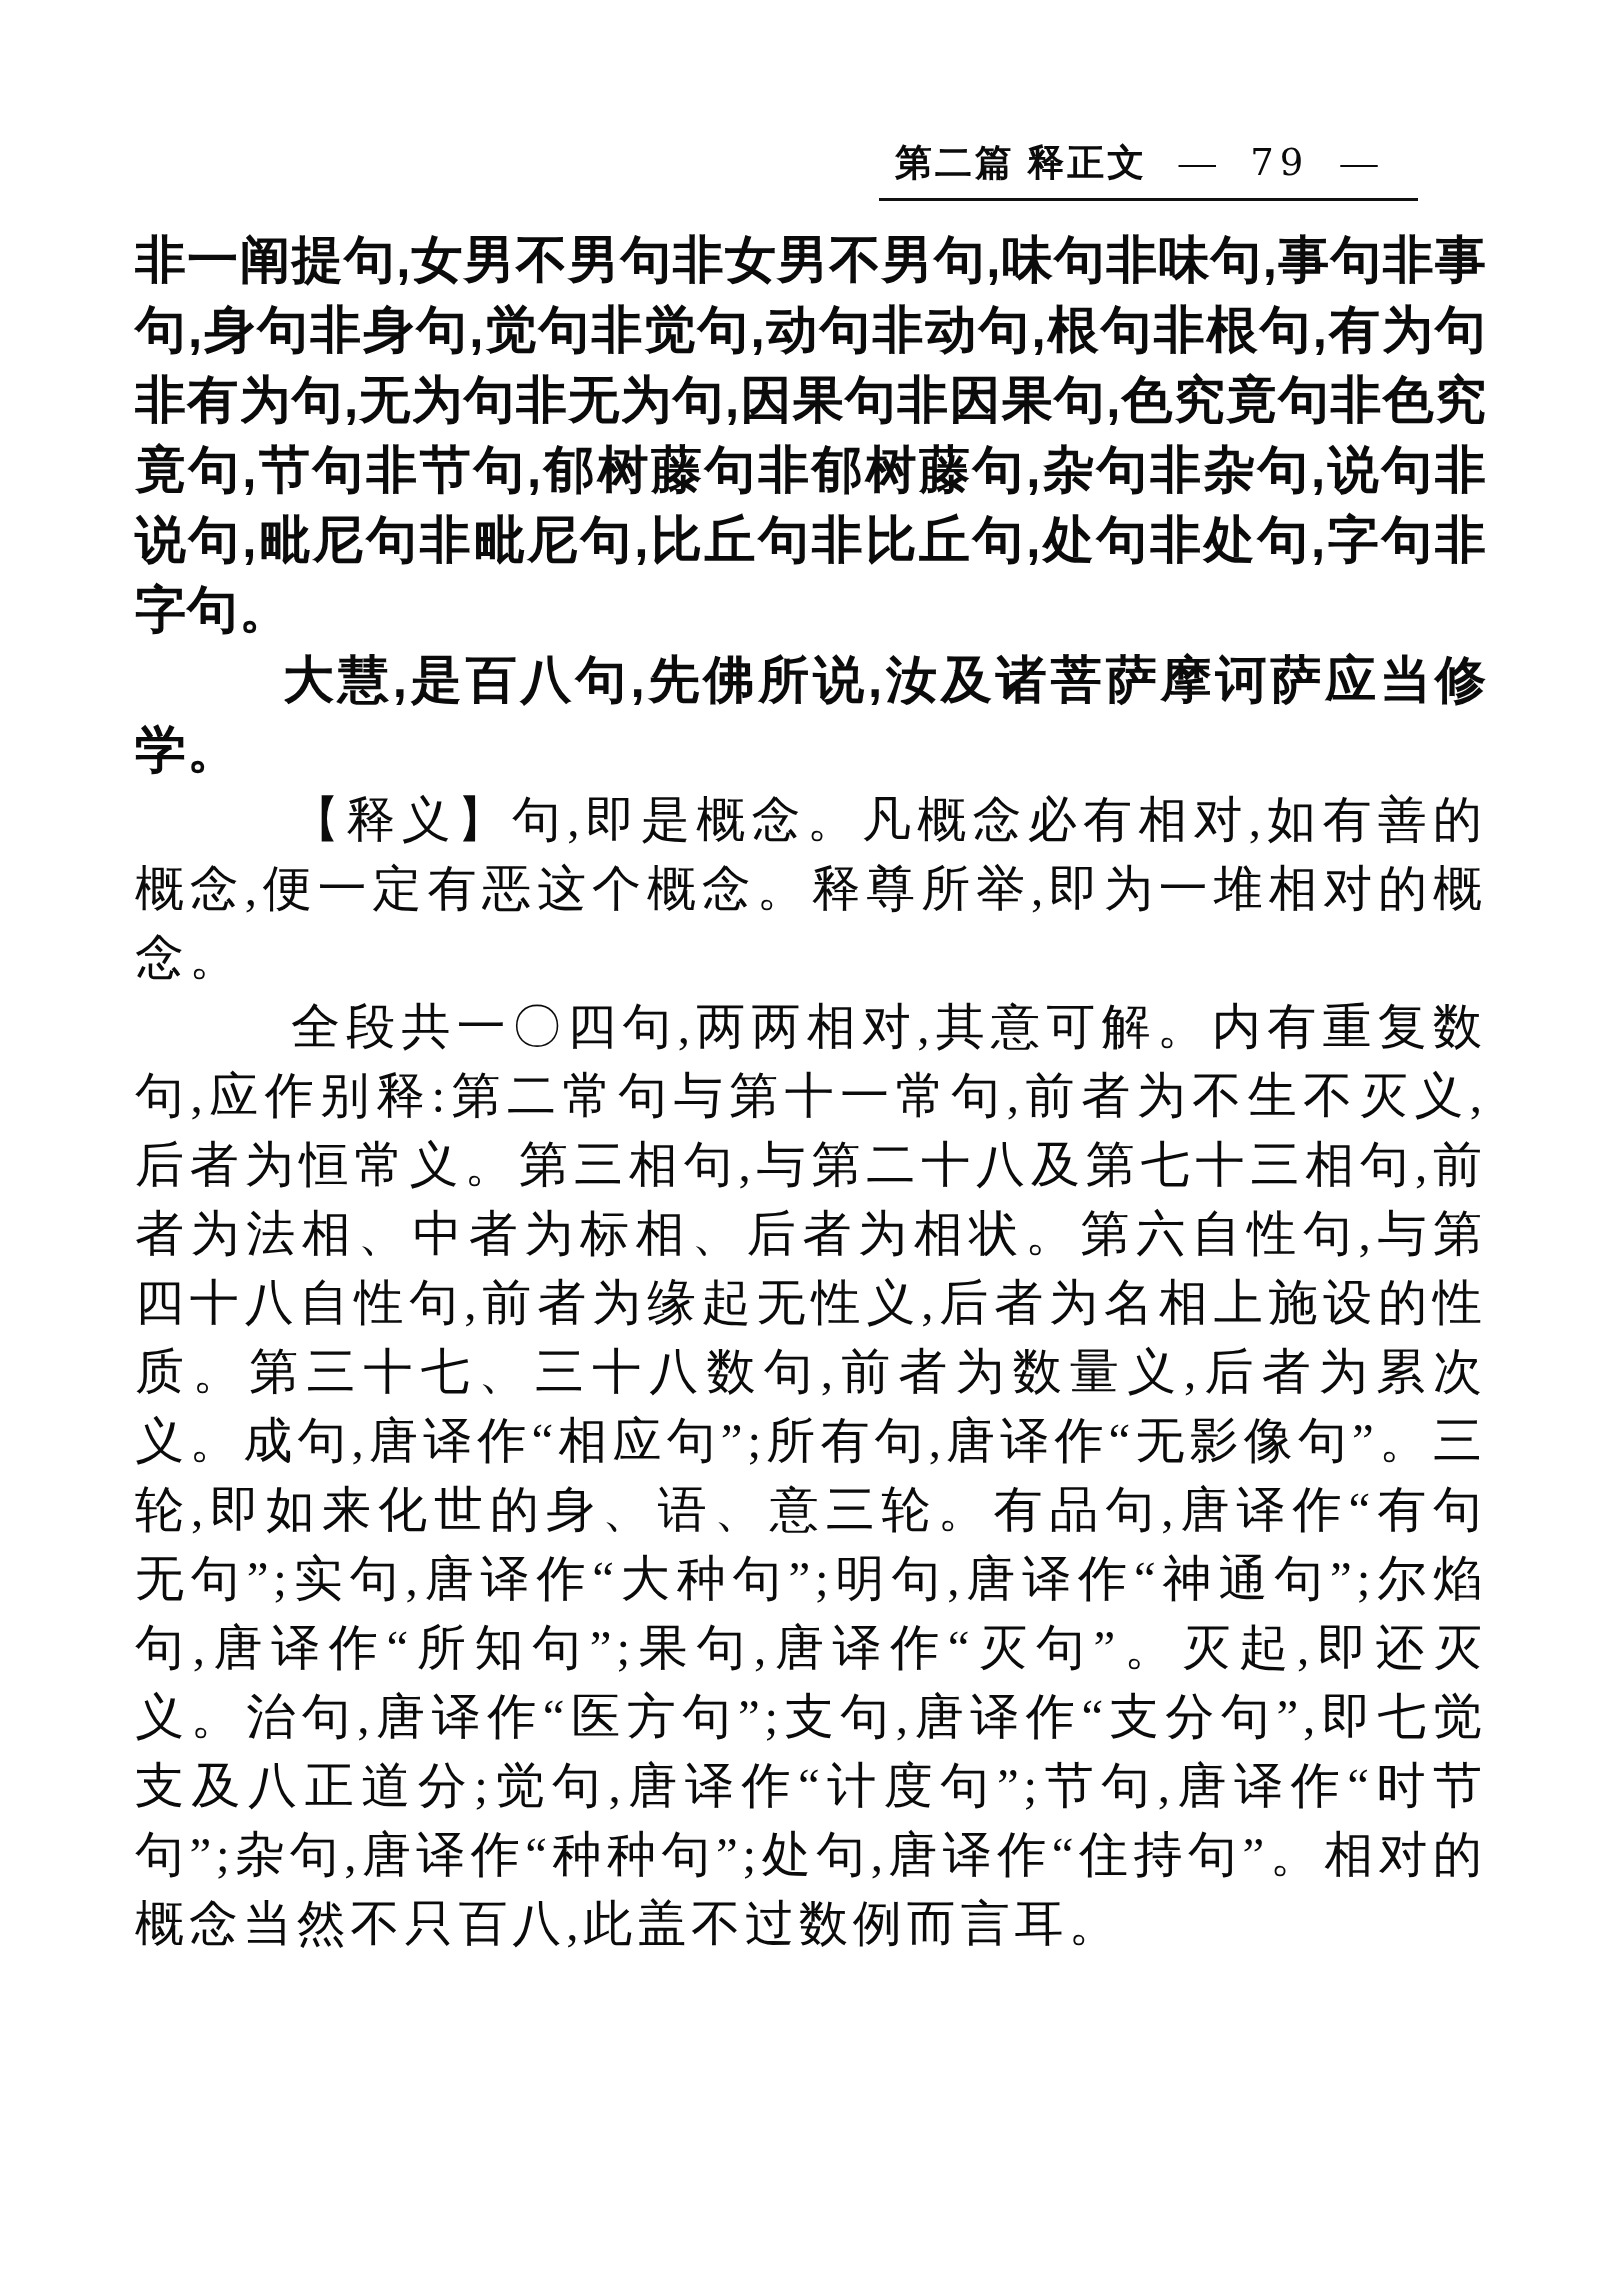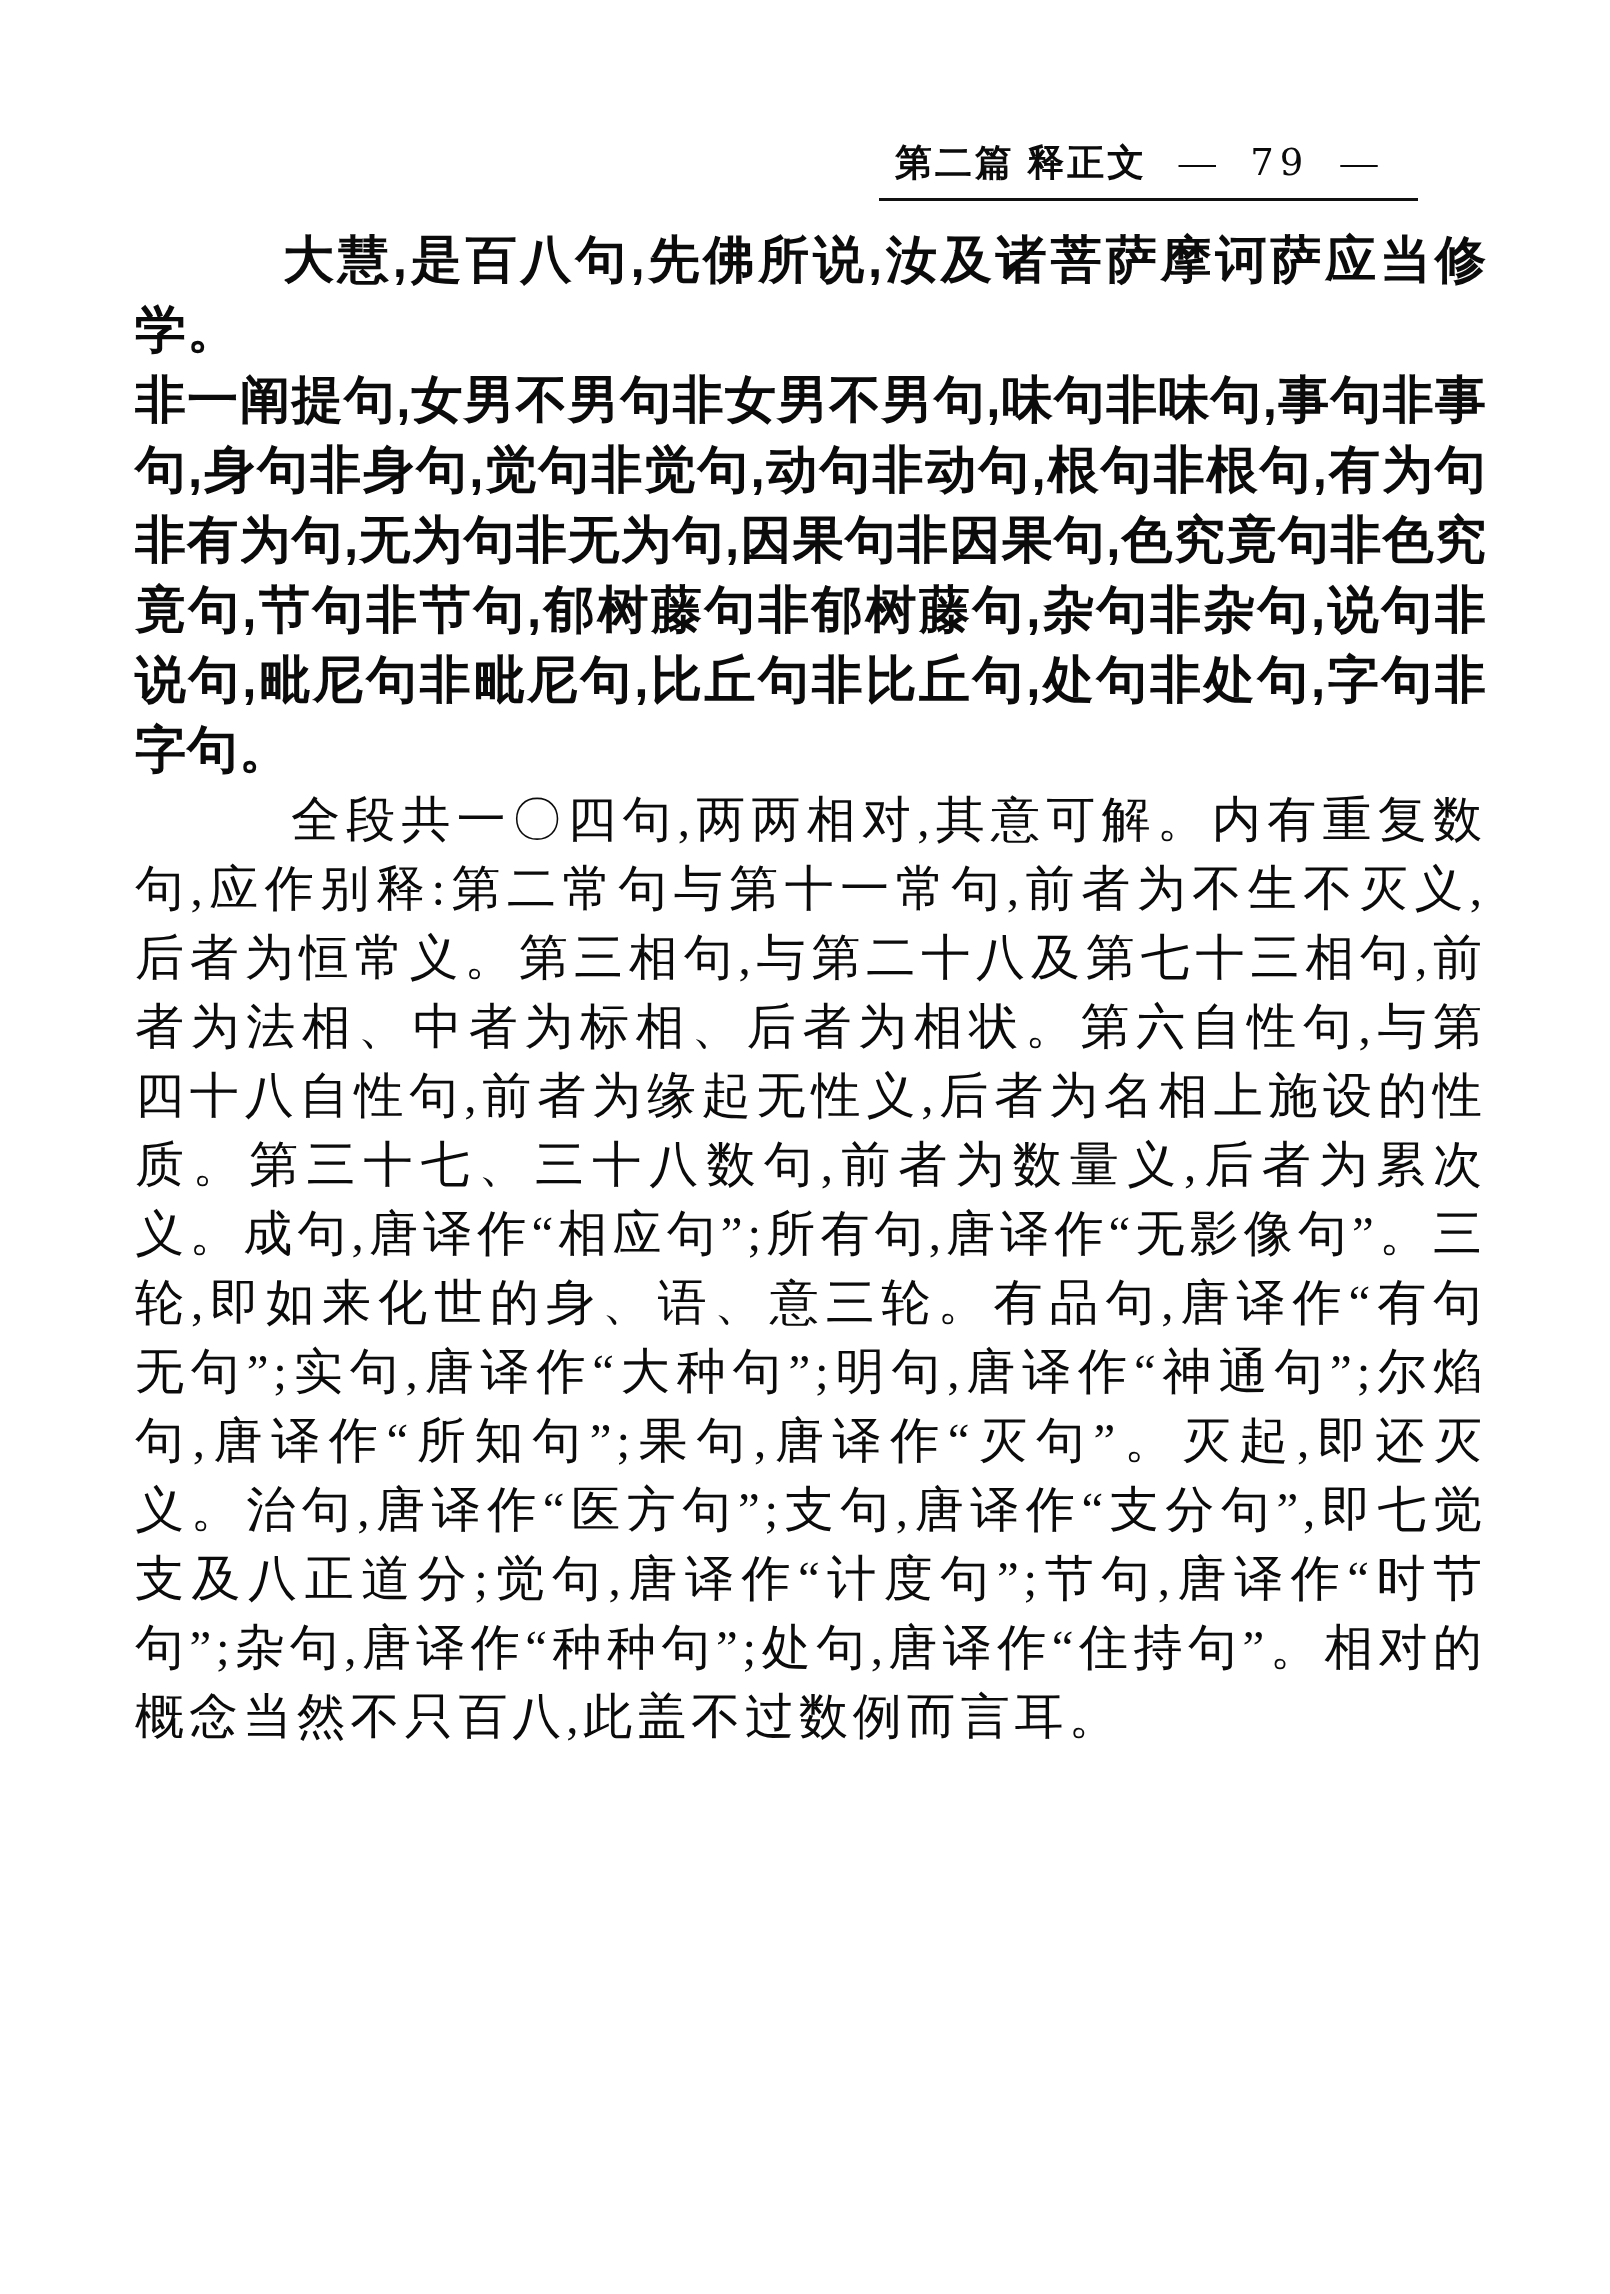--- a/index.html
+++ b/index.html
@@ -74,19 +74,20 @@
 </head>
 <body>
 
 <div class="page">
 
   <div class="running-head">
     <span>第二篇 释正文</span><span class="dash">—</span><span class="page-number">79</span><span class="dash">—</span>
   </div>
 
   <div class="body-text">
+    <p class="sutra">非一阐提句,女男不男句非女男不男句,味句非味句,事句非事句,身句非身句,觉句非觉句,动句非动句,根句非根句,有为句非有为句,无为句非无为句,因果句非因果句,色究竟句非色究竟句,节句非节句,郁树藤句非郁树藤句,杂句非杂句,说句非说句,毗尼句非毗尼句,比丘句非比丘句,处句非处句,字句非字句。</p>
     <p class="sutra indent-sutra">大慧,是百八句,先佛所说,汝及诸菩萨摩诃萨应当修学。</p>
-    <p class="sutra">非一阐提句,女男不男句非女男不男句,味句非味句,事句非事句,身句非身句,觉句非觉句,动句非动句,根句非根句,有为句非有为句,无为句非无为句,因果句非因果句,色究竟句非色究竟句,节句非节句,郁树藤句非郁树藤句,杂句非杂句,说句非说句,毗尼句非毗尼句,比丘句非比丘句,处句非处句,字句非字句。</p>
+    <p class="commentary indent-commentary">【释义】句,即是概念。凡概念必有相对,如有善的概念,便一定有恶这个概念。释尊所举,即为一堆相对的概念。</p>
     <p class="commentary indent-commentary">全段共一〇四句,两两相对,其意可解。内有重复数句,应作别释:第二常句与第十一常句,前者为不生不灭义,后者为恒常义。第三相句,与第二十八及第七十三相句,前者为法相、中者为标相、后者为相状。第六自性句,与第四十八自性句,前者为缘起无性义,后者为名相上施设的性质。第三十七、三十八数句,前者为数量义,后者为累次义。成句,唐译作“相应句”;所有句,唐译作“无影像句”。三轮,即如来化世的身、语、意三轮。有品句,唐译作“有句无句”;实句,唐译作“大种句”;明句,唐译作“神通句”;尔焰句,唐译作“所知句”;果句,唐译作“灭句”。灭起,即还灭义。治句,唐译作“医方句”;支句,唐译作“支分句”,即七觉支及八正道分;觉句,唐译作“计度句”;节句,唐译作“时节句”;杂句,唐译作“种种句”;处句,唐译作“住持句”。相对的概念当然不只百八,此盖不过数例而言耳。</p>
   </div>
 
 </div>
 
 
 </body></html>

